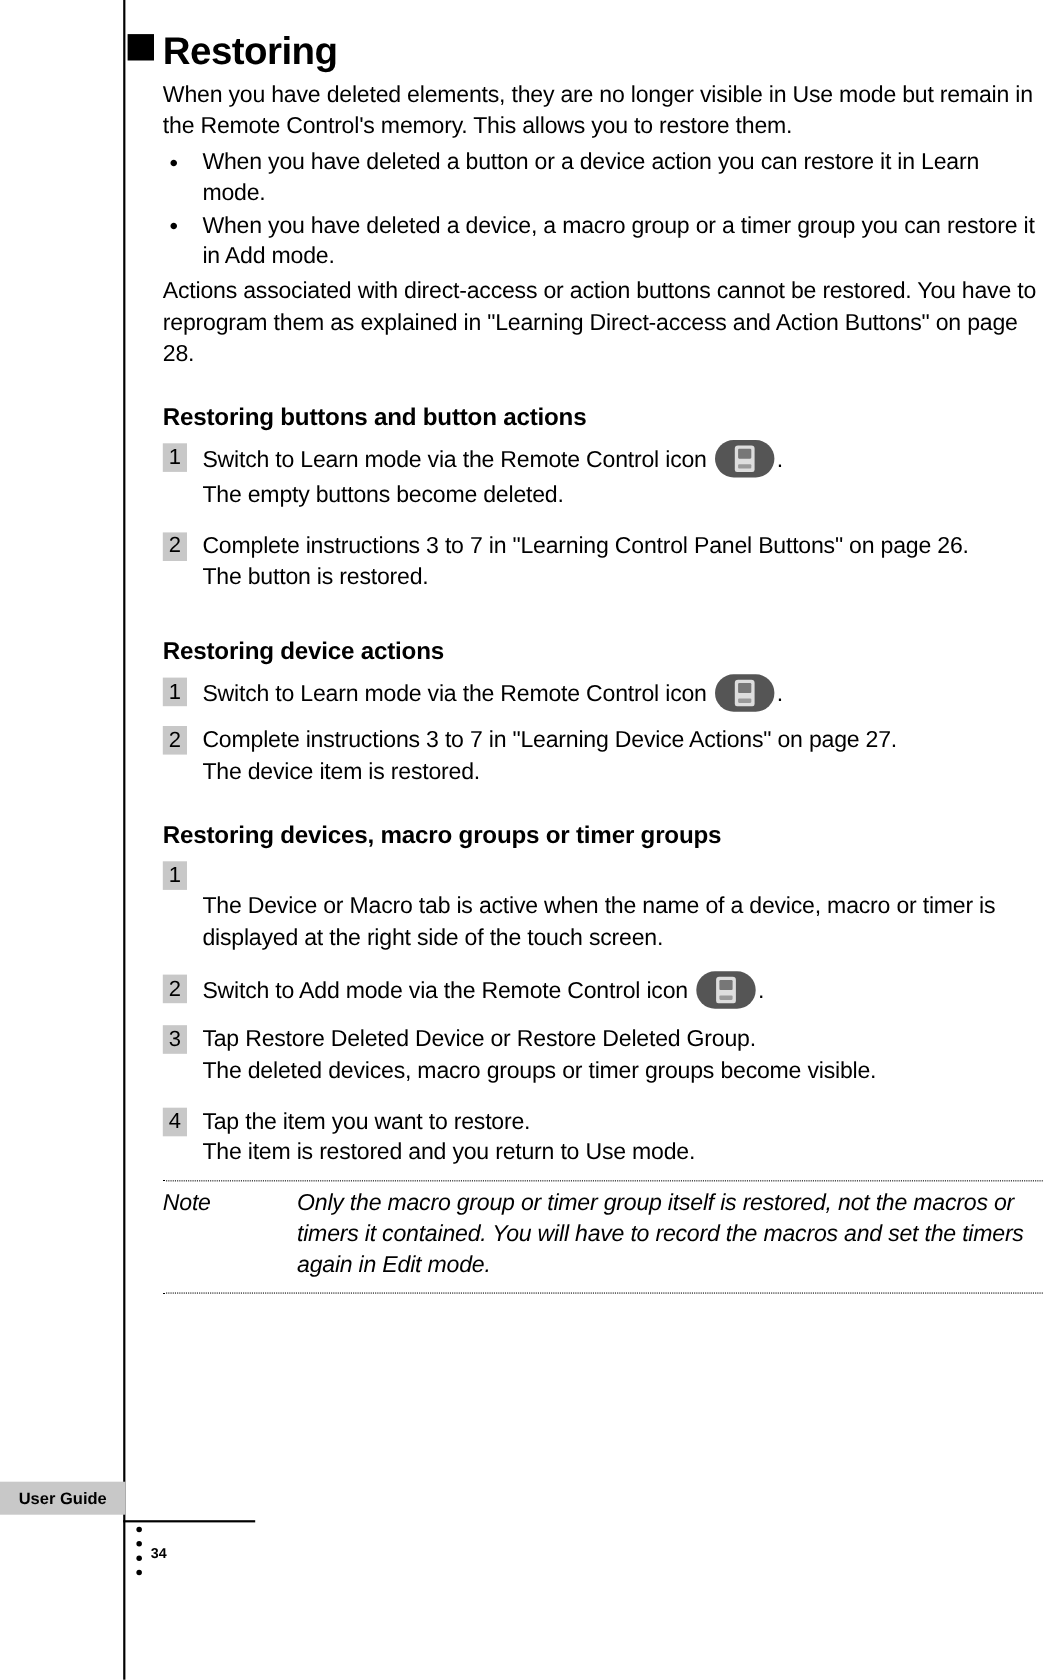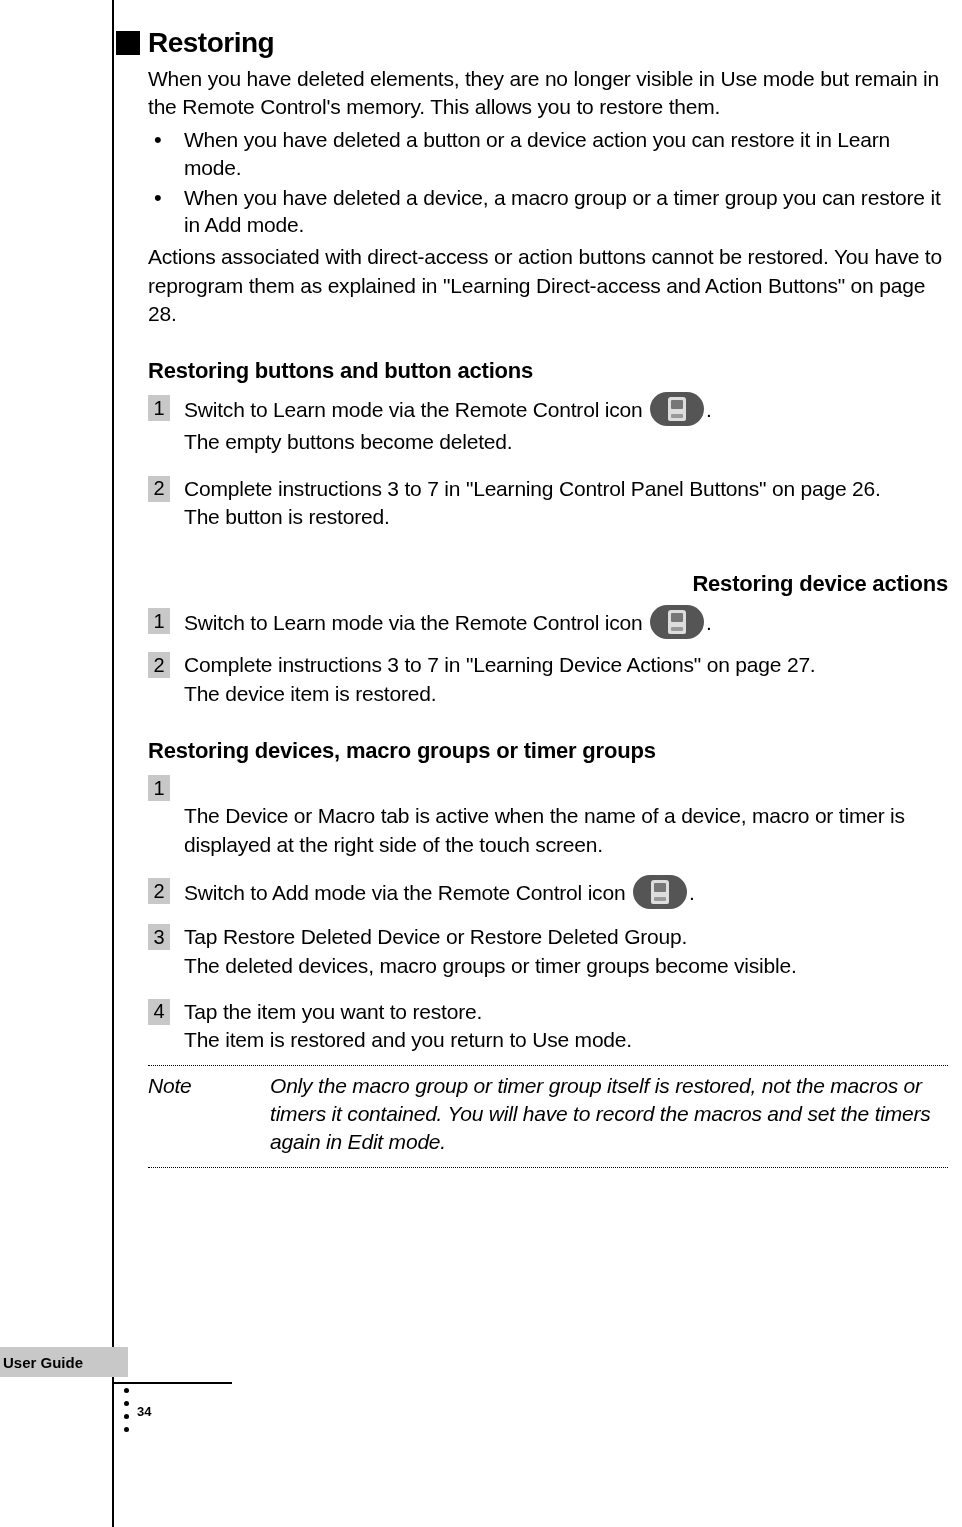--- a/index.html
+++ b/index.html
@@ -35,21 +35,21 @@
   }
   .black-square {
     width: 24px;
     height: 24px;
     background: #000;
     margin-right: 8px;
     margin-top: 4px;
     flex-shrink: 0;
   }
   .heading {
-    font-size: 28px;
+    font-size: 35px;
     font-weight: bold;
     letter-spacing: -0.5px;
     text-align: right;
   }
   .para {
     line-height: 1.35;
     margin-bottom: 4px;
     letter-spacing: -0.2px;
   }
   .bullets {
@@ -162,29 +162,29 @@
     font-style: italic;
   }
   .note-body {
     flex: 1;
     margin-left: 44px;
   }
   .footer-tab {
     position: absolute;
     left: 0;
     top: 1347px;
-    width: 128px;
+    width: 114px;
     height: 30px;
     background: #c8c8c8;
     color: #000;
     font-size: 15px;
     font-weight: bold;
     display: flex;
     align-items: center;
-    padding-left: 3px;
+    padding-left: 17px;
     z-index: 2;
   }
   .footer-rule {
     position: absolute;
     left: 112px;
     top: 1382px;
     width: 120px;
     height: 2px;
     background: #000;
   }
@@ -250,21 +250,21 @@
   </div>
 
   <div class="step">
     <div class="step-num">2</div>
     <div class="step-body">
       <span class="step-main">Complete instructions 3 to 7 in "Learning Control Panel Buttons" on page 26.</span><br>
       <span class="step-sub">The button is restored.</span>
     </div>
   </div>
 
-  <div class="subheading" style="margin-top:40px;text-align:right;">Restoring device actions</div>
+  <div class="subheading" style="margin-top:40px;">Restoring device actions</div>
 
   <div class="step" style="margin-bottom:10px;">
     <div class="step-num">1</div>
     <div class="step-body">
       <span class="step-main">Switch to Learn mode via the Remote Control icon </span><span class="inline-icon">
           <span class="screen"></span>
         </span><span>.</span>
     </div>
   </div>
 

